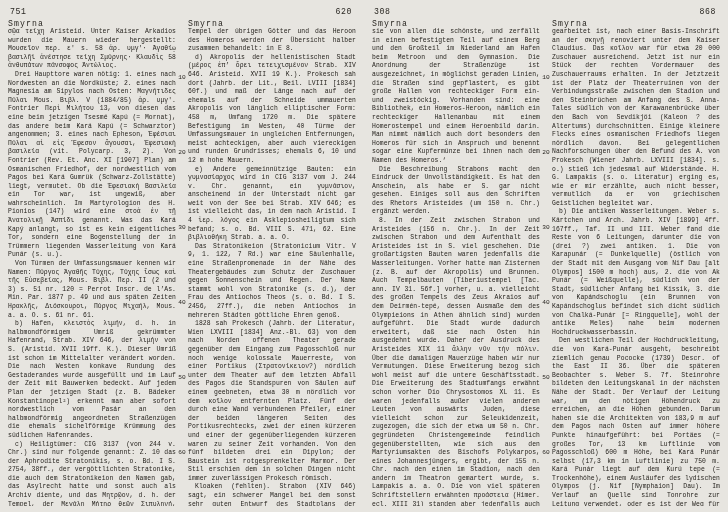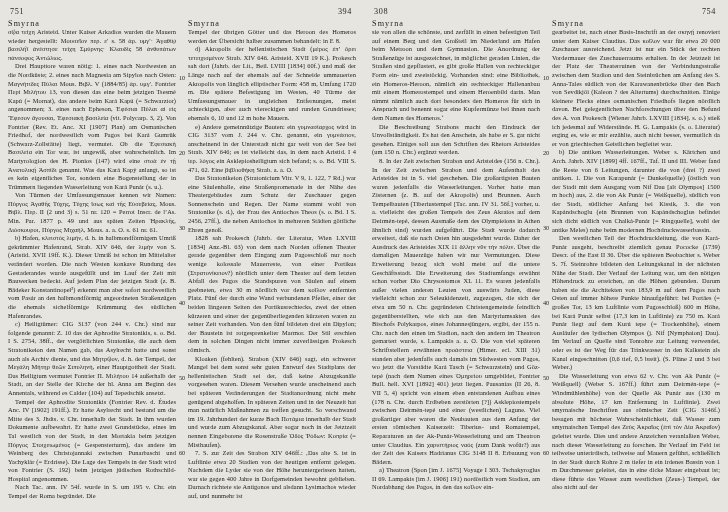--- a/index.html
+++ b/index.html
@@ -3,21 +3,21 @@
 <meta charset="utf-8">
 <style>
   html, body { margin:0; padding:0; }
   body {
     width:728px; height:512px; overflow:hidden;
     background:#e7e5e0;
     font-family:"Liberation Serif", serif;
     color:#26231e;
   }
   .spread { display:flex; width:728px; height:512px; position:relative; }
-  .page { width:364px; height:512px; position:relative; }
+  .page { width:364px; height:512px; position:relative;font-family:Liberation Mono, monospace; }
   .page-header { position:absolute; top:7px; left:0; right:0; height:12px; font-size:8.2px; color:#2a2722; }
   .pageno { position:absolute; top:0; letter-spacing:0.6px; }
   .pn-l { left:10px; }
   .pn-r { right:12px; }
   .rt { position:absolute; top:12px; width:168px; text-align:left; letter-spacing:1.1px; }
   .rt-a { left:8px; }
   .rt-b { left:188px; }
   .page-body { position:absolute; top:28px; left:0; width:364px; height:480px; }
   .col {
     position:absolute; top:0; height:478px; overflow:hidden;
@@ -36,21 +36,21 @@
 </head>
 <body>
 
 <div class="spread">
 
   <div class="page">
     <div class="page-header">
       <span class="pageno pn-l">751</span>
       <span class="rt rt-a">Smyrna</span>
       <span class="rt rt-b">Smyrna</span>
-      <span class="pageno pn-r">394</span>
+      <span class="pageno pn-r">620</span>
     </div>
     <div class="page-body">
       <div class="col col-a">
           <p class="para">σῷα τείχη Aristeid. Unter Kaiser Arkadios wurden die Mauern wieder hergestellt: Μουσεῖον περ. ε′ s. 58 ἀρ. υμγ′· Ἀγαθίῳ βασιλῆϊ ἀνέστησε τείχη Σμύρνης· Κλαυδὶς 58 ἀνθυπάτων πάνσοφος Ἀντώλιος.</p>
           <p class="para ind">Drei Haupttore waren nötig: 1. eines nach Nordwesten an die Nordküste; 2. eines nach Magnesia am Sipylos nach Osten: Μαγνήτιδες Πύλαι Mous. Βιβλ. V (1884/85) ἀρ. υμγ′. Fontrier Περὶ Μιλήτου 13, von diesen das eine beim jetzigen Tsesmé Kapú (= Mornat), das andere beim Kará Kapú (= Schwarztor) angenommen; 3. eines nach Epheson, Ἐφέσιαι Πύλαι αἱ εἰς Ἔφεσον ἄγουσαι, Ἐφεσιακὴ βασιλεία (vit. Polycarp. 3, 2). Von Fontrier (Rev. Et. Anc. XI [1907] Plan) am Osmanischen Friedhof, der nordwestlich vom Pagos bei Kará Gumrük (Schwarz-Zollstätte) liegt, vermutet. Ob die Ἐφεσιακὴ Βασιλεία ein Tor war, ist ungewiß, aber wahrscheinlich. Im Martyrologion des H. Pionios (147) wird eine στοὰ ἐν τῇ Ἀνατολικῇ Ἀσπίδι genannt. Was das Kará Kapý anlangt, so ist es kein eigentliches Tor, sondern eine Bogenstellung der in Trümmern liegenden Wasserleitung von Kará Punár (s. u.).</p>
           <p class="para ind">Von Türmen der Umfassungsmauer kennen wir Namen: Πύργος Ἀγαθῆς Τύχης, Τύχης ἴσως καὶ τῆς Εὐσεβείας, Mous. Βιβλ. Περ. II (2 und 3) s. 51 nr. 120 = Perrot Inscr. de l’As. Min. Par. 1877 p. 49 und aus späten Zeiten Ἡρακλῆς, Διόσκουροι, Πύργος Μιχαήλ, Mous. a. a. O. s. 61 nr. 61.</p>
           <p class="para ind">b) Hafen, κλειστὸς λιμήν, d. h. in halbmondförmigem Umriß gekrümmter Hafenrand, Strab. XIV 646, der λιμήν von S. (Aristid. XVII 19ff. K.). Dieser Umriß ist schon im Mittelalter verändert worden. Die nach Westen konkave Rundung des Gestaderandes wurde ausgefüllt und im Lauf der Zeit mit Bauwerken bedeckt. Auf jedem Plan der jetzigen Stadt (z. B. Bädeker Konstantinopel²) erkennt man aber sofort nordwestlich vom Pasár an den halbmondförmig angeordneten Straßenzügen die ehemals sichelförmige Krümmung des südlichen Hafenrandes.</p>
           <p class="para ind">c) Heiligtümer: CIG 3137 (von 244 v. Chr.) sind nur folgende genannt: Z. 10 das der Aphrodite Stratonikis, s. o. Bd. I S. 2754, 38ff., der vergöttlichten Stratonike, die auch dem Stratonikeion den Namen gab, das Asylrecht hatte und sonst auch als Archiv diente, und das Μητρῷον, d. h. der Tempel, der Μεγάλη Μήτηρ θεῶν Σιπυληνή, einer Hauptgottheit der Stadt. Das Heiligtum vermutet Fontrier Π. Μιλήτου 14 außerhalb der Stadt, an der Stelle der Kirche der hl. Anna am Beginn des Annentals, während es Calder (104) auf Tepedschik ansetzt.</p>
           <p class="para ind">Tempel der Aphrodite Stratonikis (Fontrier Rev. d. Études Anc. IV [1902] 191ff.). Er hatte Asylrecht und bestand um die Mitte des 3. Jhdts. v. Chr. innerhalb der Stadt. In ihm wurden Dokumente aufbewahrt. Er hatte zwei Grundstücke, eines im Tal westlich von der Stadt, in den Mortakia beim jetzigen Πύργος Στοιχειωμένος (= Gespensterturm), das andere im Weinberg des Christojannaki zwischen Punarbaschi und Yachyklár (= Erdrisse). Die Lage des Tempels in der Stadt wird von Fontrier (S. 192) beim jetzigen jüdischen Rothschild-Hospital angenommen.</p>
           <p class="para ind">Nach Tac. ann. IV 54f. wurde in S. um 195 v. Chr. ein Tempel der Roma begründet. Die</p>
@@ -73,21 +73,21 @@
           <p class="para ind">7. S. zur Zeit des Strabon XIV 646ff.: ‚Das alte S. ist in Luftlinie etwa 20 Stadien von der heutigen entfernt gelegen. Nachdem die Lyder sie von der Höhe heruntergerissen hatten, war sie gegen 400 Jahre in Dorfgemeinden bewohnt geblieben. Darnach richtete sie Antigonos und alsdann Lysimachos wieder auf, und nunmehr ist</p>
         </div>
     </div>
   </div>
 
   <div class="page">
     <div class="page-header">
       <span class="pageno pn-l">308</span>
       <span class="rt rt-a">Smyrna</span>
       <span class="rt rt-b">Smyrna</span>
-      <span class="pageno pn-r">754</span>
+      <span class="pageno pn-r">868</span>
     </div>
     <div class="page-body">
       <div class="col col-a">
           <p class="para">sie von allen die schönste, und zerfällt in einen befestigten Teil auf einem Berg und den Großteil im Niederland am Hafen beim Metroon und dem Gymnasion. Die Anordnung der Straßenzüge ist ausgezeichnet, in möglichst geraden Linien, die Straßen sind gepflastert, es gibt große Hallen von rechteckiger Form ein- und zweistöckig. Vorhanden sind: eine Bibliothek, ein Homeros-Heroon, nämlich ein rechteckiger Hallenanbau mit einem Homerostempel und einem Heroenbild darin. Man nimmt nämlich auch dort besonders den Homeros für sich in Anspruch und benennt sogar eine Kupfermünze bei ihnen nach dem Namen des Homeros.‘</p>
           <p class="para ind">Die Beschreibung Strabons macht den Eindruck der Unvollständigkeit. Es hat den Anschein, als habe er S. gar nicht gesehen. Einiges soll aus den Schriften des Rhetors Aristeides (um 150 n. Chr.) ergänzt werden.</p>
           <p class="para ind">8. In der Zeit zwischen Strabon und Aristeides (156 n. Chr.). In der Zeit zwischen Strabon und dem Aufenthalt des Aristeides ist in S. viel geschehen. Die großartigsten Bauten waren jedenfalls die Wasserleitungen. Vorher hatte man Zisternen (z. B. auf der Akropolis) und Brunnen. Auch Tempelbauten (Tiberiustempel [Tac. ann. IV 31. 56f.] vorher, u. a. vielleicht des großen Tempels des Zeus Akraios auf dem Deirmén-tepé, dessen Ausmaße dem des Olympieions in Athen ähnlich sind) wurden aufgeführt. Die Stadt wurde dadurch erweitert, daß sie nach Osten hin ausgedehnt wurde. Daher der Ausdruck des Aristeides XIX 11 ἄλλην νῦν τὴν πόλιν. Über die damaligen Mauerzüge haben wir nur Vermutungen. Diese Erweiterung bezog sich wohl meist auf die untere Geschäftsstadt. Die Erweiterung des Stadtumfangs erwähnt schon vorher Dio Chrysostomos XL 11. Es waren jedenfalls außer vielen anderen Leuten von auswärts Juden, diese vielleicht schon zur Seleukidenzeit, zugezogen, die sich der etwa um 50 n. Chr. gegründeten Christengemeinde feindlich gegenüberstellten, wie sich aus den Martyriumsakten des Bischofs Polykarpos, eines Johannesjüngers, ergibt, der 155 n. Chr. nach den einen im Stadion, nach den andern im Theatron gemartert wurde, s. Lampakis a. a. O. Die von viel späteren Schriftstellern erwähnten προάστεια (Himer. ecl. XIII 31) standen aber jedenfalls auch damals im Südwesten vom Pagos, wo jetzt die Vorstädte Kará Tasch (= Schwarzstein) und Göz-tepé (nach dem Namen eines Ὁμηρείου umgebildet, Fontrier Bull. hell. XVI [1892] 401) jetzt liegen. Pausanias (II 26, 8. VII 5, 4) spricht von einem eben entstandenen Aufbau eines (178 n. Chr. durch Erdbeben zerstörten [?]) Asklepiostempels zwischen Deirmén-tepé und einer (westlichen) Lagune. Viel großartiger aber waren die Neubauten aus dem Anfang der ersten römischen Kaiserzeit: Tiberius- und Romatempel, Reparaturen an der Ak-Punár-Wasserleitung und am Theatron unter Claudius. Ein χαριστήριος ναός (zum Dank wofür?) aus der Zeit des Kaisers Hadrianus CIG 3148 II 8. Erbauung von Bädern.</p>
           <p class="para ind">a) Theatron (Spon [im J. 1675] Voyage I 303. Tschakyroglus II 69. Lampakis [im J. 1906] 191) nordöstlich vom Stadion, am Nordabhang des Pagos, in den das κοῖλον ein-</p>
         </div>
       <div class="gutter">
           <span class="lineno" style="top: 46px;">10</span>

